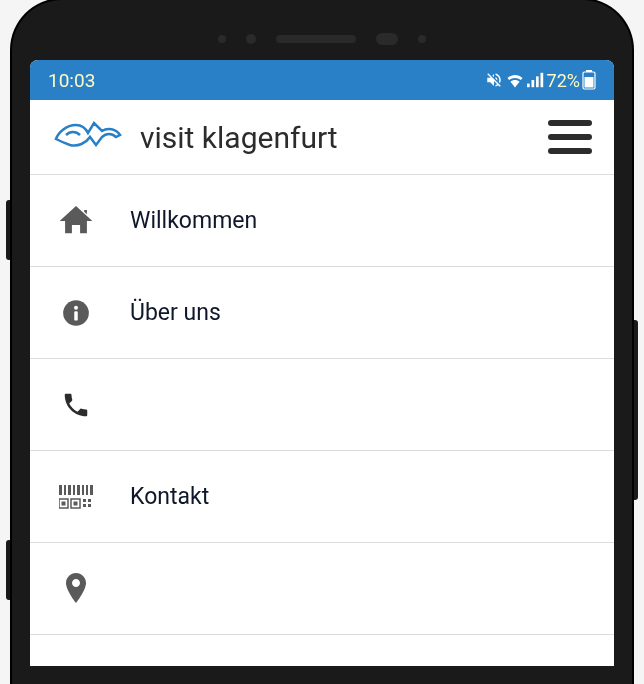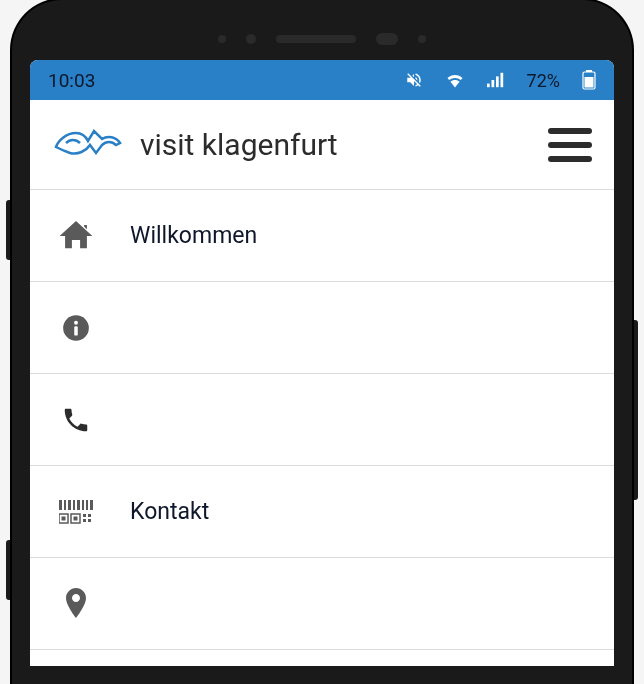--- a/index.html
+++ b/index.html
@@ -86,44 +86,44 @@
       border-radius: 6px;
     }
     .screen {
       background: #fff;
       border-radius: 8px 8px 0 0;
       overflow: hidden;
       height: calc(100% - 42px);
     }
     .status-bar {
       background: #2980c7;
-      color: #0f172a;
+      color: #fef9c3;
       height: 40px;
       display: flex;
       align-items: center;
       justify-content: space-between;
       padding: 0 18px;
       font-size: 18px;
       font-weight: 400;
     }
     .status-left {
       font-size: 19px;
     }
     .status-right {
       display: flex;
       align-items: center;
-      gap: 22px;
+      gap: 2px;
     }
     .status-icon {
       display: inline-flex;
       align-items: center;
     }
     .app-header {
       background: #fff;
-      height: 90px;
+      height: 75px;
       display: flex;
       align-items: center;
       padding: 14px 22px;
       border-bottom: 1px solid #dcdcdc;
     }
     .app-logo {
       width: 74px;
       height: 48px;
       color: #2980c7;
       display: flex;
@@ -252,20 +252,21 @@
         </div>
 
         <div class="menu-item">
           <div class="menu-icon">
             <svg width="28" height="28" viewBox="0 0 24 24" fill="#5a5a5a">
                 <circle cx="12" cy="12" r="11"></circle>
                 <circle cx="12" cy="7.5" r="1.7" fill="#fff"></circle>
                 <rect x="10.5" y="10.5" width="3" height="8" rx="1" fill="#fff"></rect>
               </svg>
           </div>
+          <div class="menu-label">Über uns</div>
         </div>
 
         <div class="menu-item">
           <div class="menu-icon">
             <svg width="30" height="30" viewBox="0 0 24 24" fill="#2c2c2c">
                 <path d="M6.6 10.8c1.4 2.8 3.8 5.2 6.6 6.6l2.2-2.2c.3-.3.7-.4 1-.2 1.2.4 2.4.6 3.6.6.6 0 1 .4 1 1v3.4c0 .6-.4 1-1 1C10.6 21 3 13.4 3 4c0-.6.4-1 1-1h3.4c.6 0 1 .4 1 1 0 1.2.2 2.4.6 3.6.1.3 0 .7-.2 1l-2.2 2.2z"></path>
               </svg>
           </div>
         </div>
 

